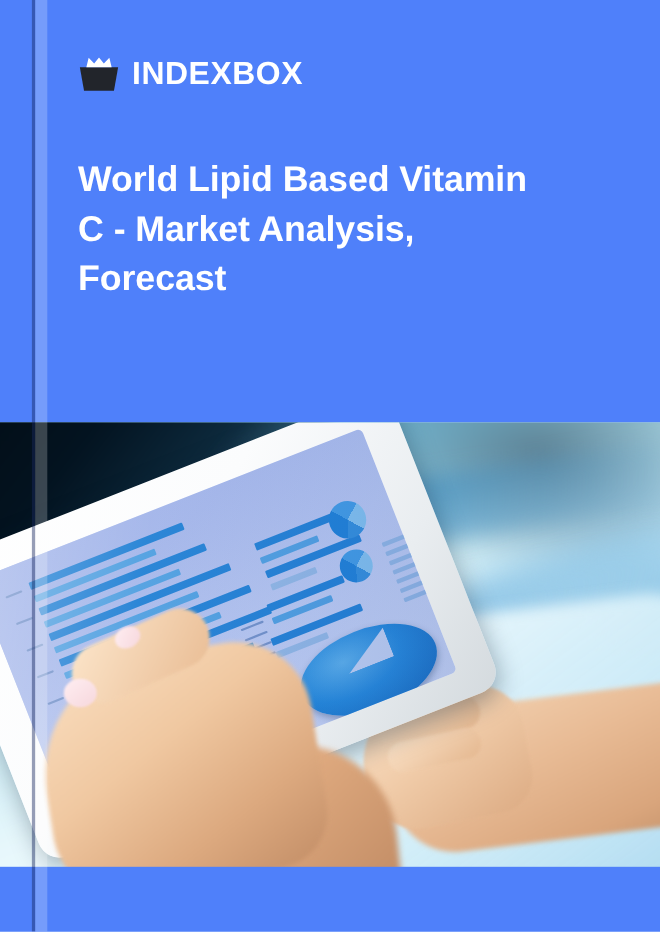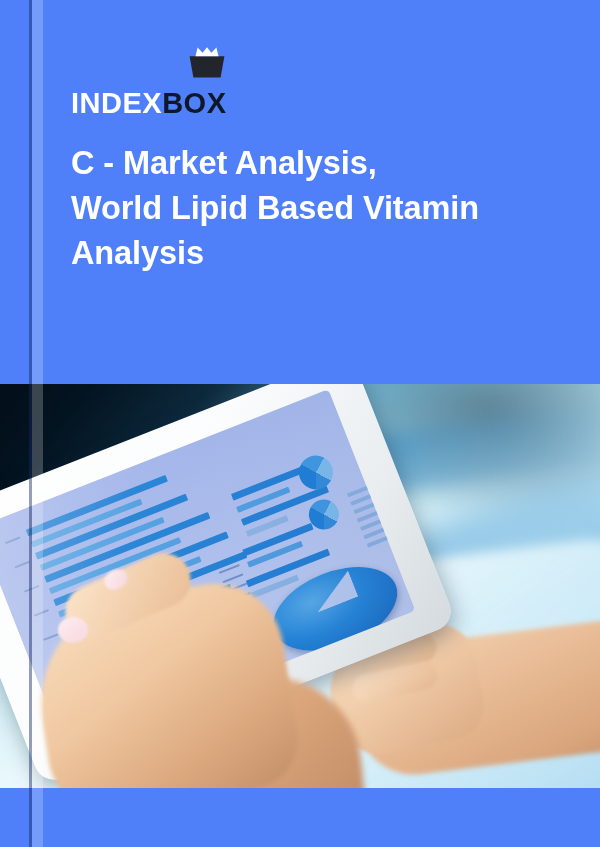--- a/index.html
+++ b/index.html
@@ -30,42 +30,41 @@
     background: #4f80fa;
     overflow: hidden;
   }
 
   
   .brand {
     position: absolute;
     left: 71px;
     top: 47px;
     display: flex;
-    align-items: flex-end;
+    align-items: center;
     gap: 11px;
     height: 40px;
-    flex-direction: column;
   }
   .brand-mark {
     width: 38px;
     height: 31px;
     display: block;
     flex: 0 0 auto;
   }
   .brand-word {
     font-size: 29px;
     font-weight: bold;
     letter-spacing: 0.5px;
     line-height: 1;
     white-space: nowrap;
     display: flex;
     align-items: baseline;
   }
   .brand-word .wm-a { color: #ffffff; }
-  .brand-word .wm-b { color: #0f172a; }
+  .brand-word .wm-b { color: #ffffff; }
 
   
   .title {
     position: absolute;
     left: 71px;
     top: 119px;
     width: 500px;
     color: #ffffff;
     font-size: 32.5px;
     font-weight: bold;
@@ -336,23 +335,23 @@
         <path d="M1.6 9.2 H36.4 L32.6 30.4 H5.4 Z" fill="#22252b"></path>
         <path d="M7.5 9.2 L9.6 0.6 L14.6 5.8 L19.0 0.2 L23.4 5.8 L28.4 0.6 L30.5 9.2 Z" fill="#ffffff"></path>
       </svg>
       <span class="brand-word">
         <span class="wm-a">INDEX</span>
           <span class="wm-b">BOX</span>
       </span>
     </div>
 
     <h1 class="title">
+      <span class="title-line">World Lipid Based Vitamin</span>
       <span class="title-line">C - Market Analysis,</span>
-      <span class="title-line">World Lipid Based Vitamin</span>
-      <span class="title-line">Analysis</span>
+      <span class="title-line">Forecast</span>
     </h1>
 
   </div>
 
   <div class="photo">
     <div class="ph-bg"></div>
     <div class="ph-dark"></div>
     <div class="ph-streak-a"></div>
     <div class="ph-streak-b"></div>
     <div class="ph-shirt"></div>

